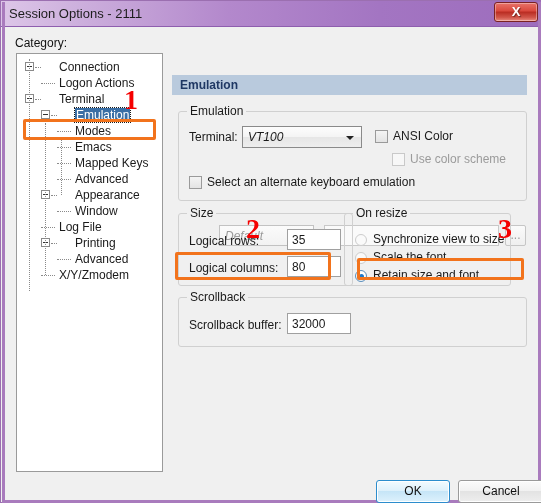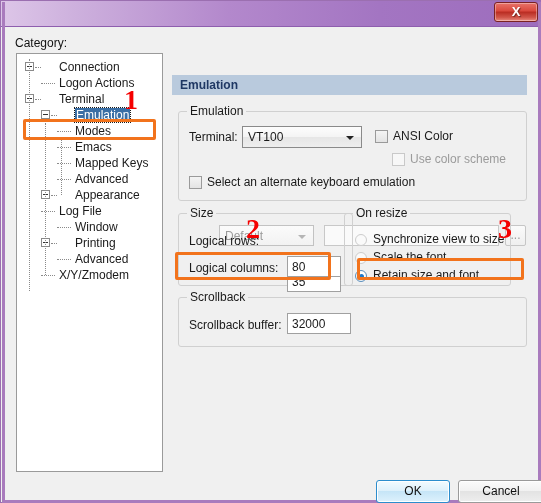--- a/index.html
+++ b/index.html
@@ -216,21 +216,21 @@
   
   .combo {
     position: absolute;
     box-sizing: border-box;
     border: 1px solid #8a8a8a;
     background: linear-gradient(to bottom, #fdfdfd 0%, #f4f4f4 48%, #e6e6e6 52%, #eeeeee 100%);
     font-size: 12px;
     color: #1a1a1a;
     cursor: pointer;
   }
-  .combo .cv { position: absolute; left: 5px; top: 3px; }
+  .combo .cv { position: absolute; left: 5px; top: 3px; font-style: italic; }
   .combo .arrow {
     position: absolute;
     right: 7px; top: 9px;
     width: 0; height: 0;
     border-left: 4px solid transparent;
     border-right: 4px solid transparent;
     border-top: 4px solid #222;
   }
   .combo.disabled {
     border-color: #c2c2c2;
@@ -340,20 +340,21 @@
     border-radius: 2px;
     pointer-events: none;
   }
 </style>
 </head>
 <body>
 
 <div class="window">
 
   <div class="titlebar">
+    <div class="title-text">Session Options - 2111</div>
     <div class="close-btn">
       <div class="x">X</div>
     </div>
   </div>
   <div class="win-inner-border"></div>
 
   <div class="body-area">
 
     <div class="category-label">Category:</div>
 
@@ -361,22 +362,22 @@
       <div class="tree" id="tree-root">
           <div class="tnode lv0" style="position: relative;"><span class="exp"></span><span class="dots"></span><span class="txt">Connection</span></div>
           <div class="tnode lv1 leaf" style="position: relative;"><span class="leafdots"></span><span class="txt">Logon Actions</span></div>
           <div class="tnode lv0" style="position: relative;"><span class="exp"></span><span class="dots"></span><span class="txt">Terminal</span></div>
           <div class="tnode lv1 selected-row" style="position: relative;"><span class="exp"></span><span class="dots"></span><span class="txt"><span class="selwrap">Emulation</span></span></div>
           <div class="tnode lv2 leaf" style="position: relative;"><span class="leafdots"></span><span class="txt">Modes</span></div>
           <div class="tnode lv2 leaf" style="position: relative;"><span class="leafdots"></span><span class="txt">Emacs</span></div>
           <div class="tnode lv2 leaf" style="position: relative;"><span class="leafdots"></span><span class="txt">Mapped Keys</span></div>
           <div class="tnode lv2 leaf" style="position: relative;"><span class="leafdots"></span><span class="txt">Advanced</span></div>
           <div class="tnode lv1" style="position: relative;"><span class="exp"></span><span class="dots"></span><span class="txt">Appearance</span></div>
+          <div class="tnode lv2 leaf" style="position: relative;"><span class="leafdots"></span><span class="txt">Window</span></div>
           <div class="tnode lv1 leaf" style="position: relative;"><span class="leafdots"></span><span class="txt">Log File</span></div>
-          <div class="tnode lv2 leaf" style="position: relative;"><span class="leafdots"></span><span class="txt">Window</span></div>
           <div class="tnode lv1" style="position: relative;"><span class="exp"></span><span class="dots"></span><span class="txt">Printing</span></div>
           <div class="tnode lv2 leaf" style="position: relative;"><span class="leafdots"></span><span class="txt">Advanced</span></div>
           <div class="tnode lv1 leaf" style="position: relative;"><span class="leafdots"></span><span class="txt">X/Y/Zmodem</span></div>
           <div class="vline" style="left: 12px; top: 5px; height: 232px;"></div>
           <div class="vline" style="left: 28px; top: 69px; height: 152px;"></div>
           <div class="vline" style="left: 44px; top: 85px; height: 56px;"></div>
         </div>
     </div>
 
     <div class="right-panel">
@@ -417,21 +418,21 @@
       </div>
       <div class="tinput disabled" style="left:152px; top:172px; width:175px; height:21px;">
         <span class="tv"></span>
       </div>
       <div class="browse-btn" style="left:333px; top:172px; width:21px; height:21px;">...</div>
 
       <div class="gbox" id="grp-size">
         <div class="glabel">Size</div>
 
         <div class="lbl" style="left:10px; top:20px;">Logical rows:</div>
-        <div class="tinput" style="left:108px; top:15px; width:54px; height:21px;margin-top:42px;">
+        <div class="tinput" style="left:108px; top:15px; width:54px; height:21px;">
           <span class="tv">35</span>
         </div>
 
         <div class="lbl" style="left:10px; top:47px;">Logical columns:</div>
         <div class="tinput" style="left:108px; top:42px; width:54px; height:21px;">
           <span class="tv">80</span>
         </div>
       </div>
 
       <div class="gbox" id="grp-resize">

